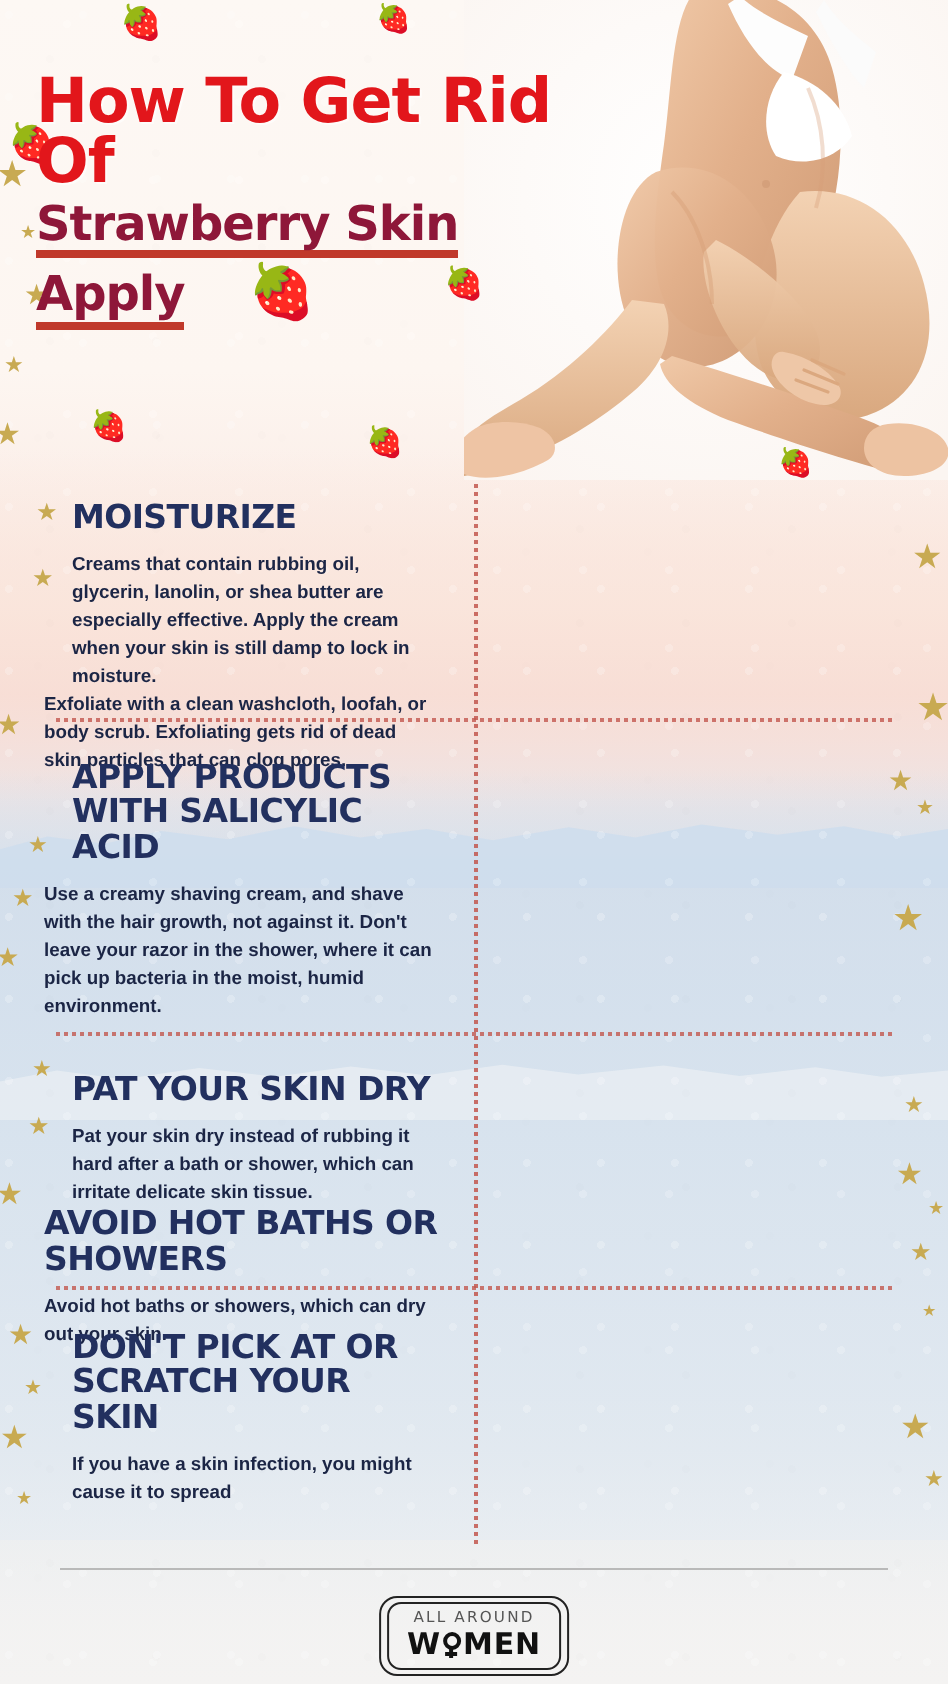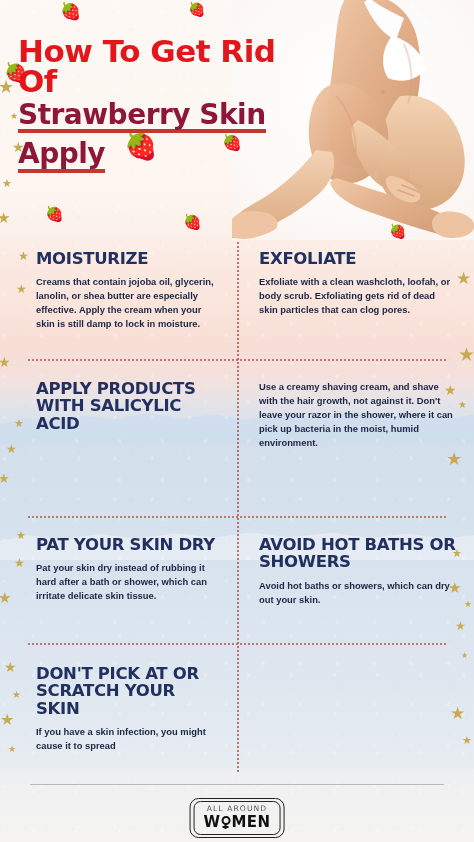--- a/index.html
+++ b/index.html
@@ -41,31 +41,31 @@
      background-size:37px 41px,53px 47px,43px 39px,61px 57px;}
 
   
   .hero{position:absolute;left:0;top:0;width:474px;height:240px;}
   .hero-photo{position:absolute;right:0;top:0;width:242px;height:240px;overflow:hidden;}
   .hero-photo .skinfig{position:absolute;inset:0;}
   .title-wrap{position:absolute;left:18px;top:36px;width:268px;z-index:6;}
   .t-line{font-weight:bold;letter-spacing:-.5px;line-height:.98;
      font-family:"DejaVu Sans", sans-serif;}
   .t1x{font-size:31px;color:#e2161b;text-shadow:1px 1px 0 rgba(255,255,255,.6);}
-  .t2x,.t3x{font-size:28px;color:#8e1739;margin-top:4px;display:inline-block;
+  .t2x,.t3x{font-size:24px;color:#8e1739;margin-top:4px;display:inline-block;
      border-bottom:4px solid #c0392b;padding-bottom:1px;}
   .t3x{margin-top:7px;}
 
   
   .tips{position:absolute;left:0;top:240px;width:474px;height:540px;z-index:5;}
   .vrule{position:absolute;left:237px;top:2px;bottom:8px;width:0;
      border-left:2px dotted #c3584f;opacity:.85;}
   .hrule{position:absolute;left:28px;right:28px;height:0;
      border-top:2px dotted #c3584f;opacity:.8;}
-  .row{position:absolute;left:0;width:474px;display:flex;}
+  .row{position:absolute;left:0;width:474px;display:flex;flex-direction:column;}
   .cell{width:237px;padding:0 22px 0 36px;}
   .cell.right{padding-left:22px;padding-right:18px;}
   .tip-h{font-family:"DejaVu Sans", sans-serif;font-weight:bold;
      color:#22305f;font-size:16.5px;line-height:1.06;letter-spacing:-.3px;
      text-transform:uppercase;margin-bottom:8px;}
   .tip-b{color:#1b2545;font-size:9.4px;line-height:1.48;font-weight:bold;
      font-family:"Liberation Sans", sans-serif;}
 
   
   .star{position:absolute;color:#c8aa52;line-height:1;user-select:none;}
@@ -185,24 +185,23 @@
 
   <div class="tips">
     <div class="vrule"></div>
     <div class="hrule" style="top:119px;"></div>
     <div class="hrule" style="top:276px;"></div>
     <div class="hrule" style="top:403px;"></div>
 
     <div class="row" style="top:10px;">
       <div class="cell">
         <div class="tip-h">MOISTURIZE</div>
-        <div class="tip-b">Creams that contain jojoba oil, glycerin, lanolin, or shea butter are especially effective. Apply the cream when your skin is still damp to lock in moisture.</div>
+        <div class="tip-b">Creams that contain rubbing oil, glycerin, lanolin, or shea butter are especially effective. Apply the cream when your skin is still damp to lock in moisture.</div>
       </div>
       <div class="cell right">
-        <div class="tip-h">EXFOLIATE</div>
         <div class="tip-b">Exfoliate with a clean washcloth, loofah, or body scrub. Exfoliating gets rid of dead skin particles that can clog pores.</div>
       </div>
     </div>
 
     <div class="row" style="top:140px;">
       <div class="cell">
         <div class="tip-h">APPLY PRODUCTS WITH SALICYLIC ACID</div>
       </div>
       <div class="cell right">
         <div class="tip-b"> Use a creamy shaving cream, and shave with the hair growth, not against it. Don't leave your razor in the shower, where it can pick up bacteria in the moist, humid environment.</div>

